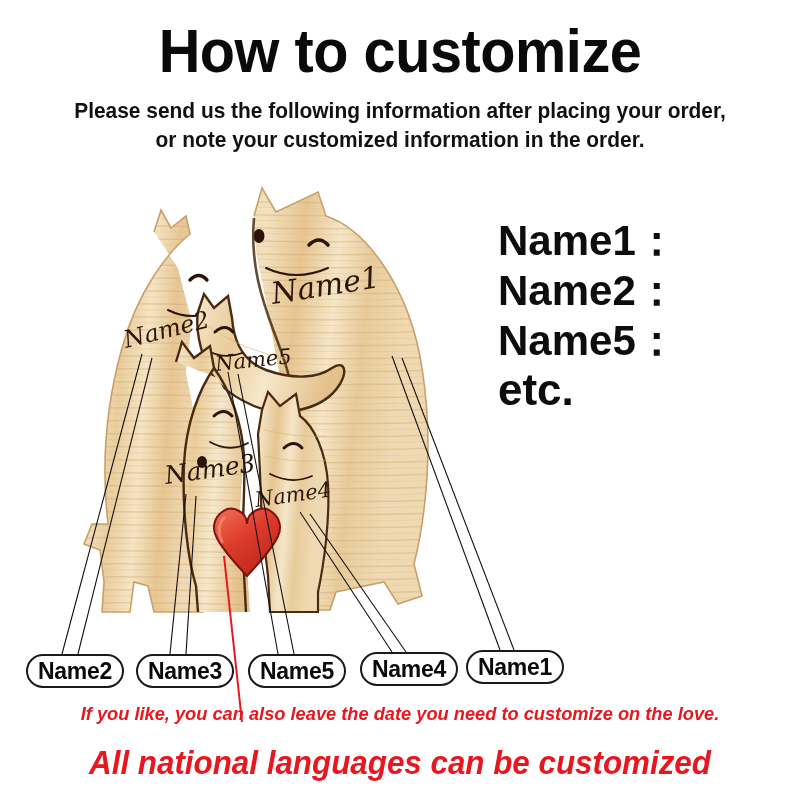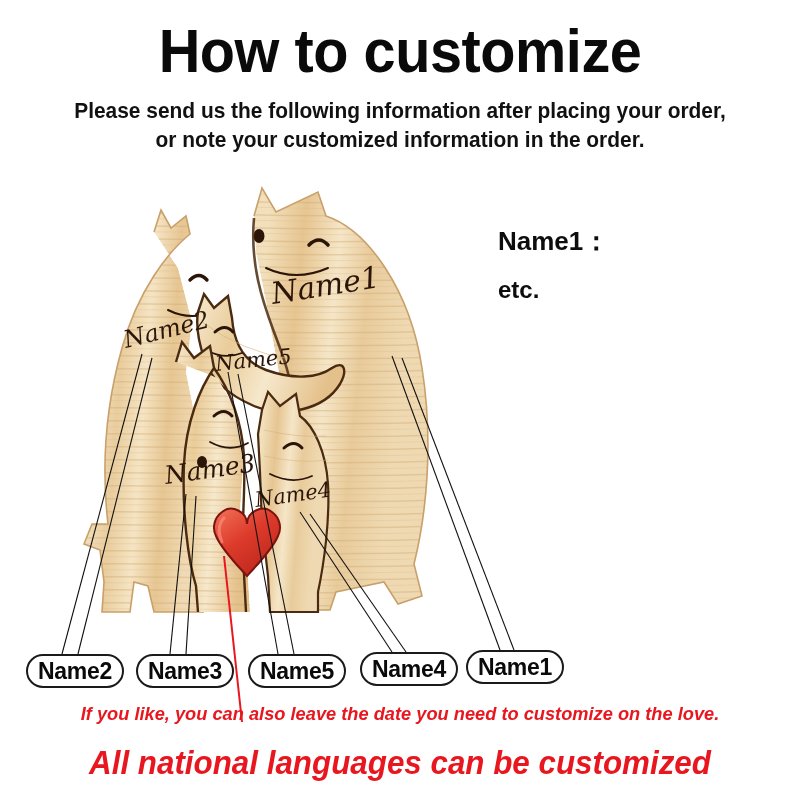--- a/index.html
+++ b/index.html
@@ -53,28 +53,28 @@
   
   #name-list {
     position: absolute;
     left: 498px;
     top: 216px;
     width: 290px;
   }
   #name-list .name-row {
     font-family: "Liberation Sans", sans-serif;
     font-weight: bold;
-    font-size: 26px;
+    font-size: 42px;
     line-height: 50px;
     color: #0d0d0d;
     white-space: nowrap;
     letter-spacing: 0px;
   }
   #name-list .name-row.etc {
-    font-size: 24px;
+    font-size: 44px;
     line-height: 48px;
   }
 
   
   #sculpture {
     position: absolute;
     left: 18px;
     top: 172px;
     width: 440px;
     height: 460px;
@@ -148,20 +148,22 @@
 
   <div id="title">How to customize</div>
 
   <div id="subtitle">
     <span class="sub-line">Please send us the following information after placing your order,</span>
     <span class="sub-line">or note your customized information in the order.</span>
   </div>
 
   <div id="name-list">
     <div class="name-row">Name1：</div>
+    <div class="name-row">Name2：</div>
+    <div class="name-row">Name5：</div>
     <div class="name-row etc">etc.</div>
   </div>
 
   <div id="sculpture">
     <svg width="440" height="460" viewBox="0 0 440 460" xmlns="http://www.w3.org/2000/svg">
       <defs>
 
         <linearGradient id="woodA" x1="0" y1="0" x2="1" y2="0.25">
           <stop offset="0%" stop-color="#e3bf87"></stop>
           <stop offset="18%" stop-color="#f3e1bf"></stop>

